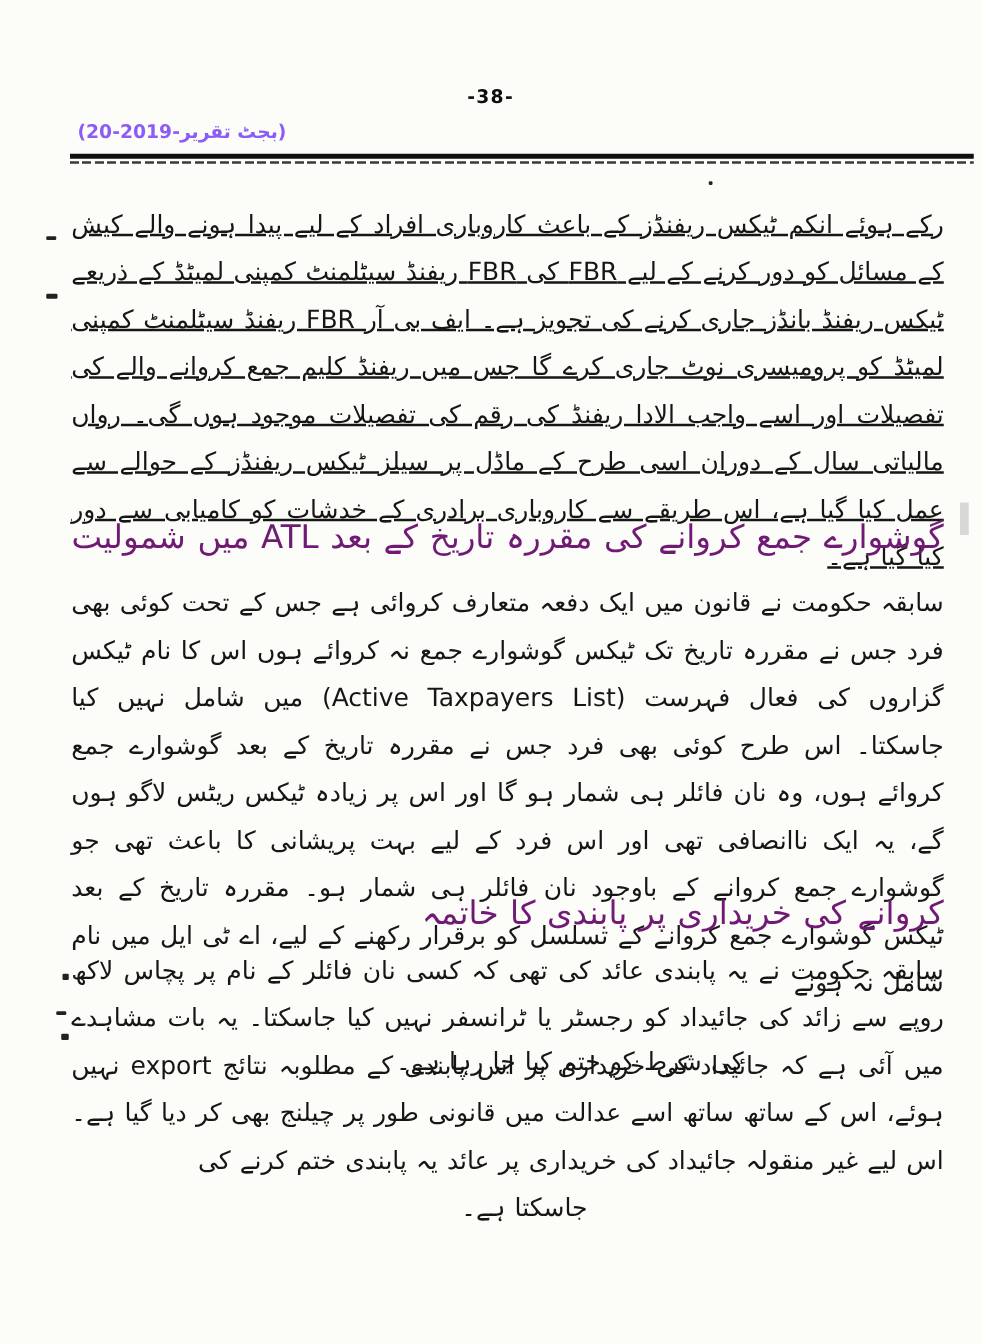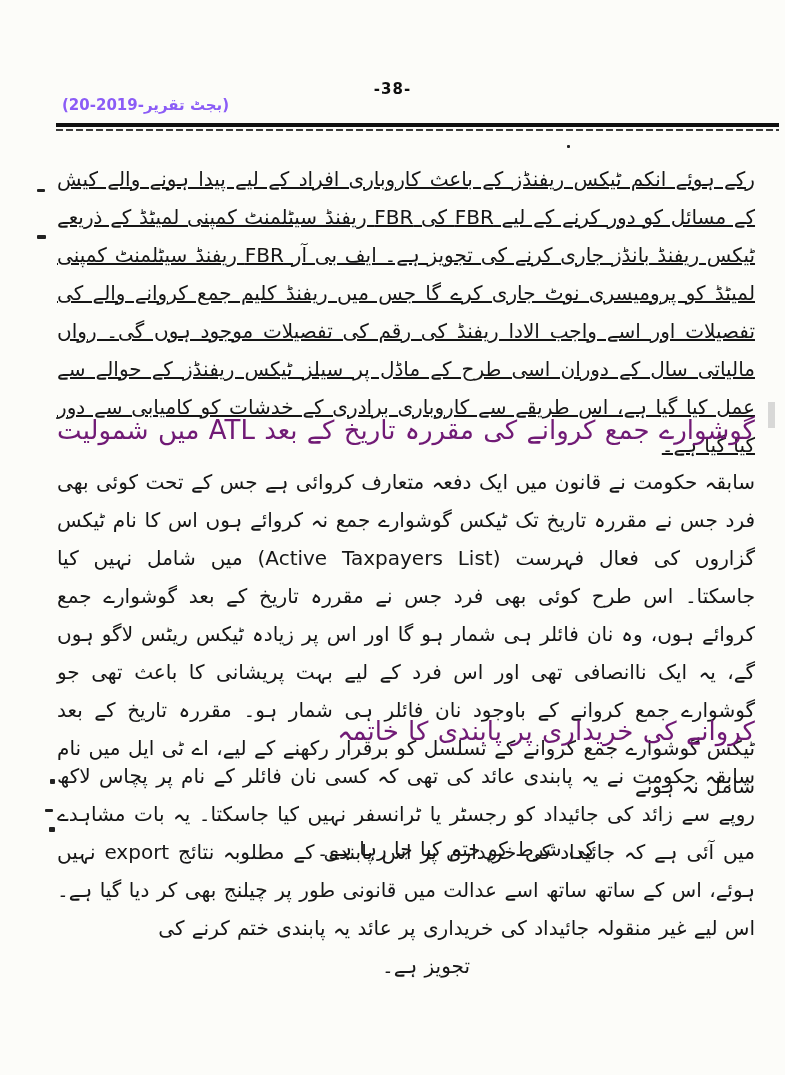--- a/index.html
+++ b/index.html
@@ -12,21 +12,21 @@
     position: relative;
     width: 785px;
     height: 1075px;
     margin: 0 auto;
     background: #fcfcf9;
     color: #1b1b1b;
     overflow: hidden;
   }
   .page-number {
     position: absolute;
-    top: 80px;
+    top: 68px;
     left: 0;
     width: 100%;
     text-align: center;
     font-size: 15px;
     font-weight: bold;
     letter-spacing: 1px;
     color: #0e0e0e;
   }
   .doc-label {
     position: absolute;
@@ -121,21 +121,21 @@
 
   <div id="para2" class="urdu-block">
     <div class="para">سابقہ حکومت نے قانون میں ایک دفعہ متعارف کروائی ہے جس کے تحت کوئی بھی فرد جس نے مقررہ تاریخ تک ٹیکس گوشوارے جمع نہ کروائے ہوں اس کا نام ٹیکس گزاروں کی فعال فہرست (Active Taxpayers List) میں شامل نہیں کیا جاسکتا۔ اس طرح کوئی بھی فرد جس نے مقررہ تاریخ کے بعد گوشوارے جمع کروائے ہوں، وہ نان فائلر ہی شمار ہو گا اور اس پر زیادہ ٹیکس ریٹس لاگو ہوں گے، یہ ایک ناانصافی تھی اور اس فرد کے لیے بہت پریشانی کا باعث تھی جو گوشوارے جمع کروانے کے باوجود نان فائلر ہی شمار ہو۔ مقررہ تاریخ کے بعد ٹیکس گوشوارے جمع کروانے کے تسلسل کو برقرار رکھنے کے لیے، اے ٹی ایل میں نام شامل نہ ہونے</div>
     <div class="para-last">کی شرط کو ختم کیا جا رہا ہے۔</div>
   </div>
 
   <div id="heading2" class="urdu-block heading">کروانے کی خریداری پر پابندی کا خاتمہ</div>
 
   <div id="para3" class="urdu-block">
     <div class="para">سابقہ حکومت نے یہ پابندی عائد کی تھی کہ کسی نان فائلر کے نام پر پچاس لاکھ روپے سے زائد کی جائیداد کو رجسٹر یا ٹرانسفر نہیں کیا جاسکتا۔ یہ بات مشاہدے میں آئی ہے کہ جائیداد کی خریداری پر اس پابندی کے مطلوبہ نتائج export نہیں ہوئے، اس کے ساتھ ساتھ اسے عدالت میں قانونی طور پر چیلنج بھی کر دیا گیا ہے۔ اس لیے غیر منقولہ جائیداد کی خریداری پر عائد یہ پابندی ختم کرنے کی</div>
-    <div class="para-last">تجویز ہے۔</div>
+    <div class="para-last">جاسکتا ہے۔</div>
   </div>
 
   <div id="speck-1" class="speck"></div>
   <div id="speck-2" class="speck"></div>
   <div id="speck-3" class="speck"></div>
   <div id="speck-4" class="speck"></div>
   <div id="speck-5" class="speck"></div>
   <div id="speck-6" class="speck"></div>
   <div id="smudge-1"></div>
 

